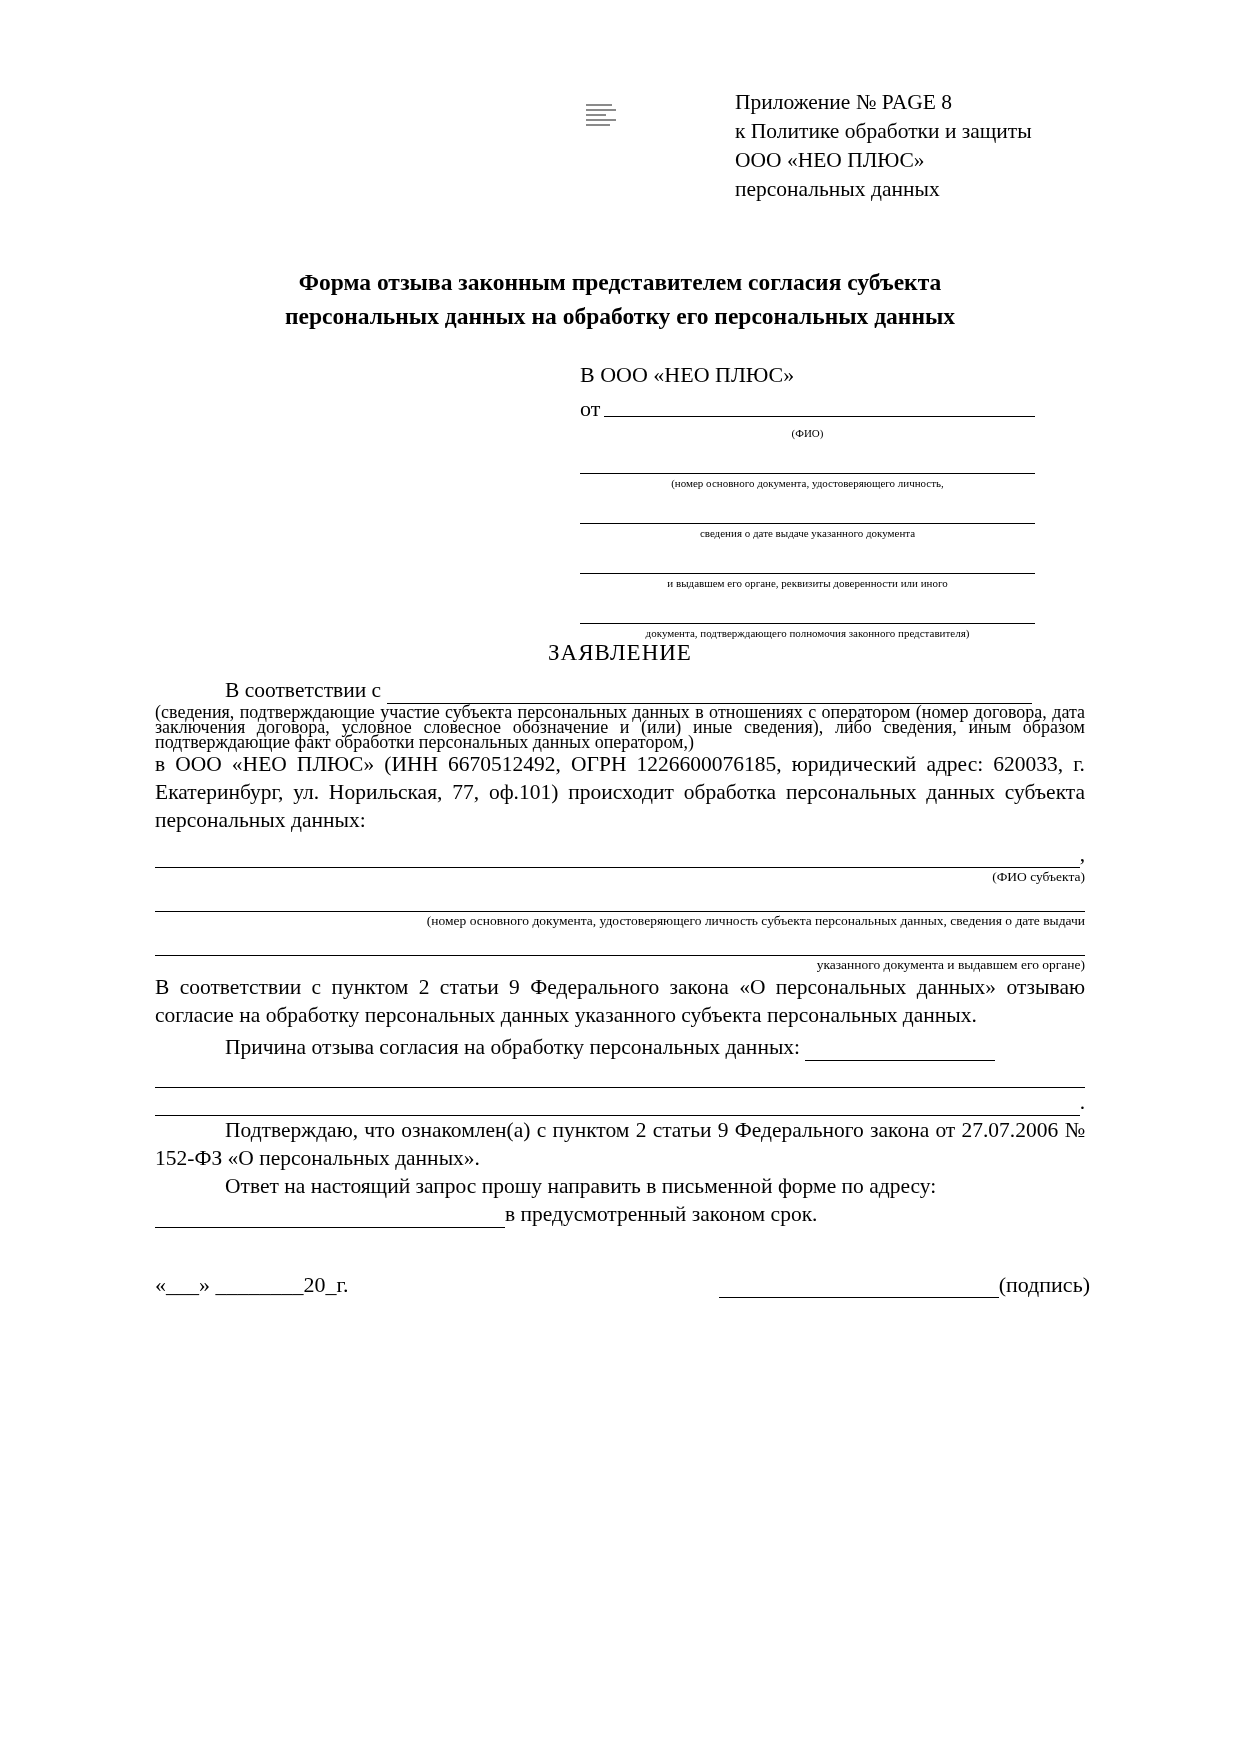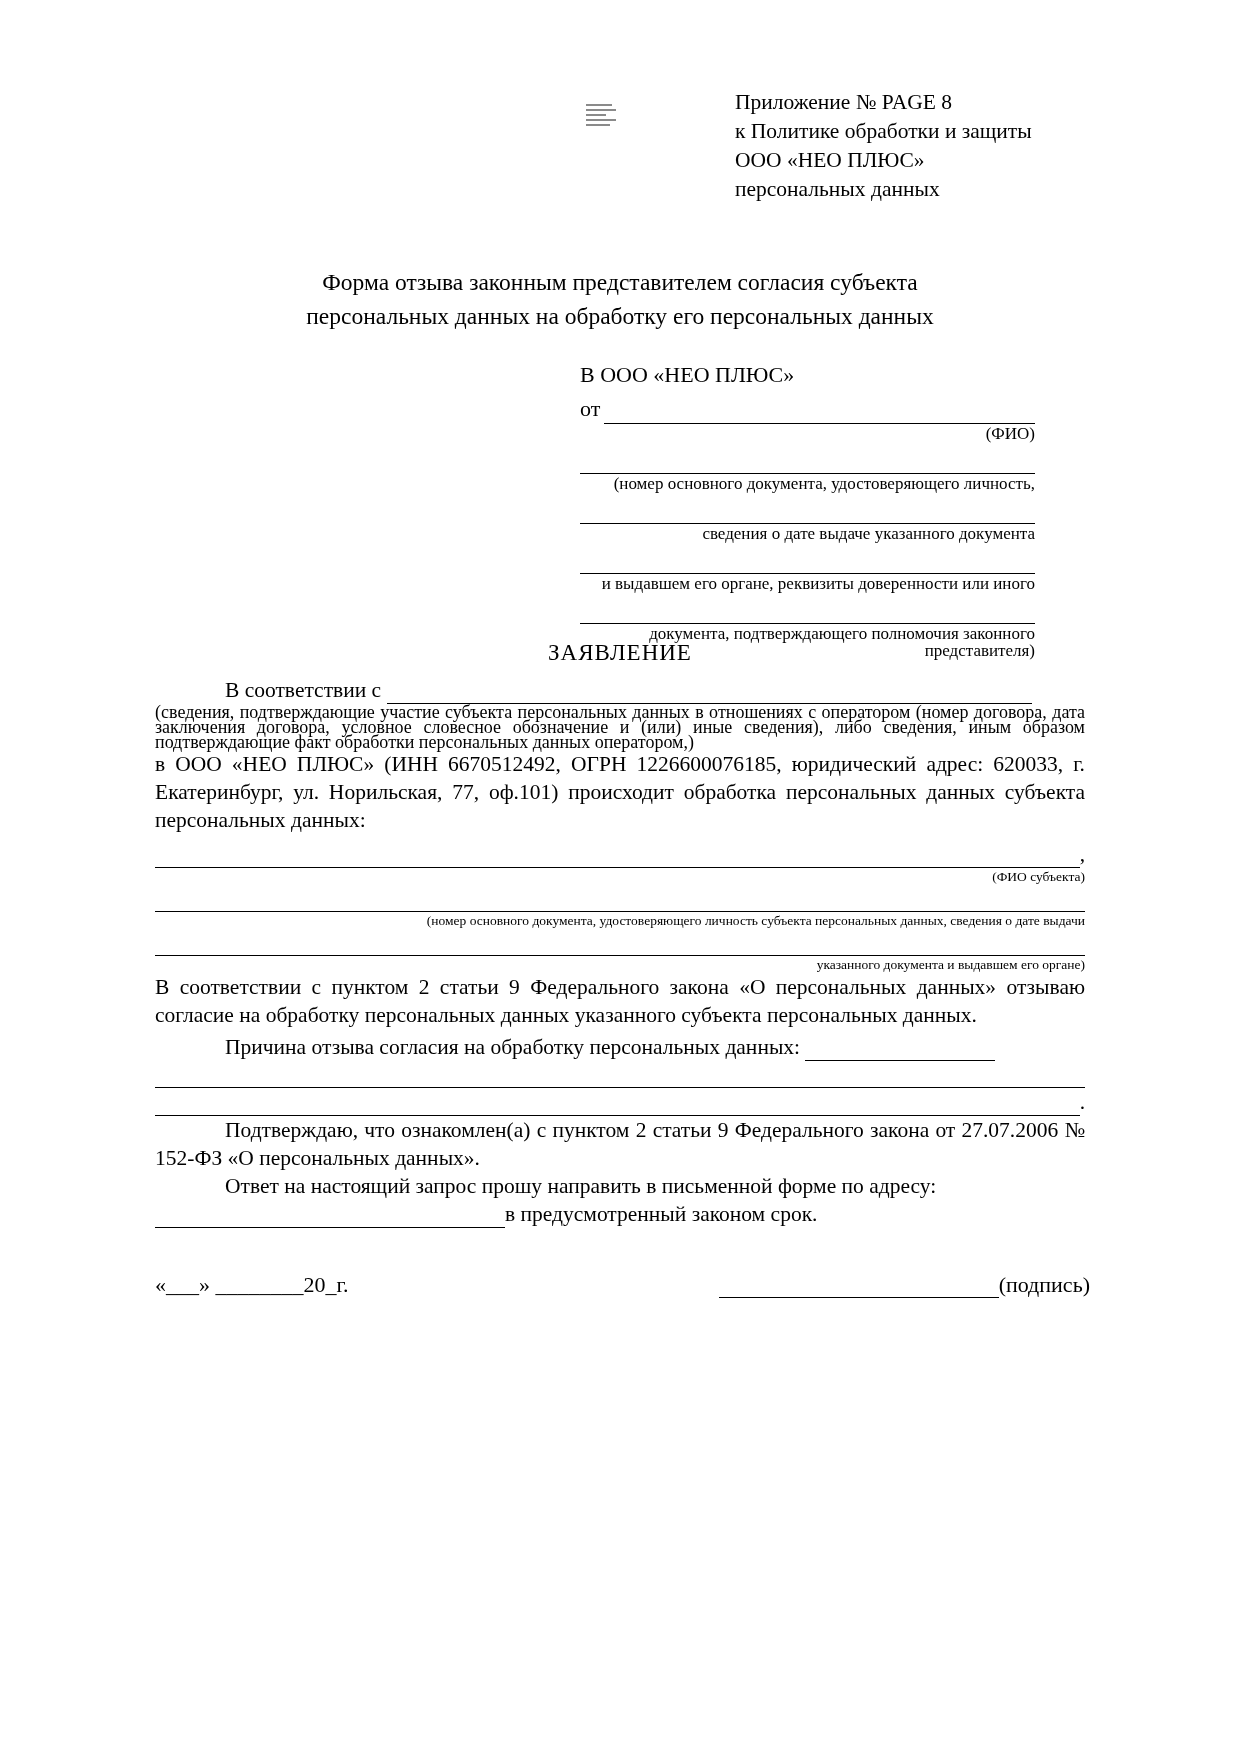--- a/index.html
+++ b/index.html
@@ -54,47 +54,47 @@
   .header-mark span:nth-child(5) { width: 24px; }
 
   
   .doc-title {
     position: absolute;
     top: 265px;
     left: 150px;
     width: 940px;
     text-align: center;
     font-size: 23.5px;
-    font-weight: normal;
+    font-weight: bold;
     line-height: 34px;
   }
 
   
   .addressee {
     position: absolute;
     top: 360px;
     left: 580px;
     width: 455px;
     font-size: 22px;
     line-height: 30px;
   }
   .addressee .to-line {
     margin-top: 4px;
     display: flex;
-    align-items: flex-end;
+    align-items: flex-start;
   }
   .addressee .to-label { white-space: nowrap; padding-right: 4px; }
   .rule {
     flex: 1;
     border-bottom: 1.6px solid #000;
     height: 22px;
   }
   .caption {
-    font-size: 17px;
-    text-align: right;
+    font-size: 11px;
+    text-align: center;
     line-height: 17px;
     margin-top: 1px;
   }
   .blank-row {
     border-bottom: 1.6px solid #000;
     height: 27px;
     margin-top: 4px;
   }
 
   

